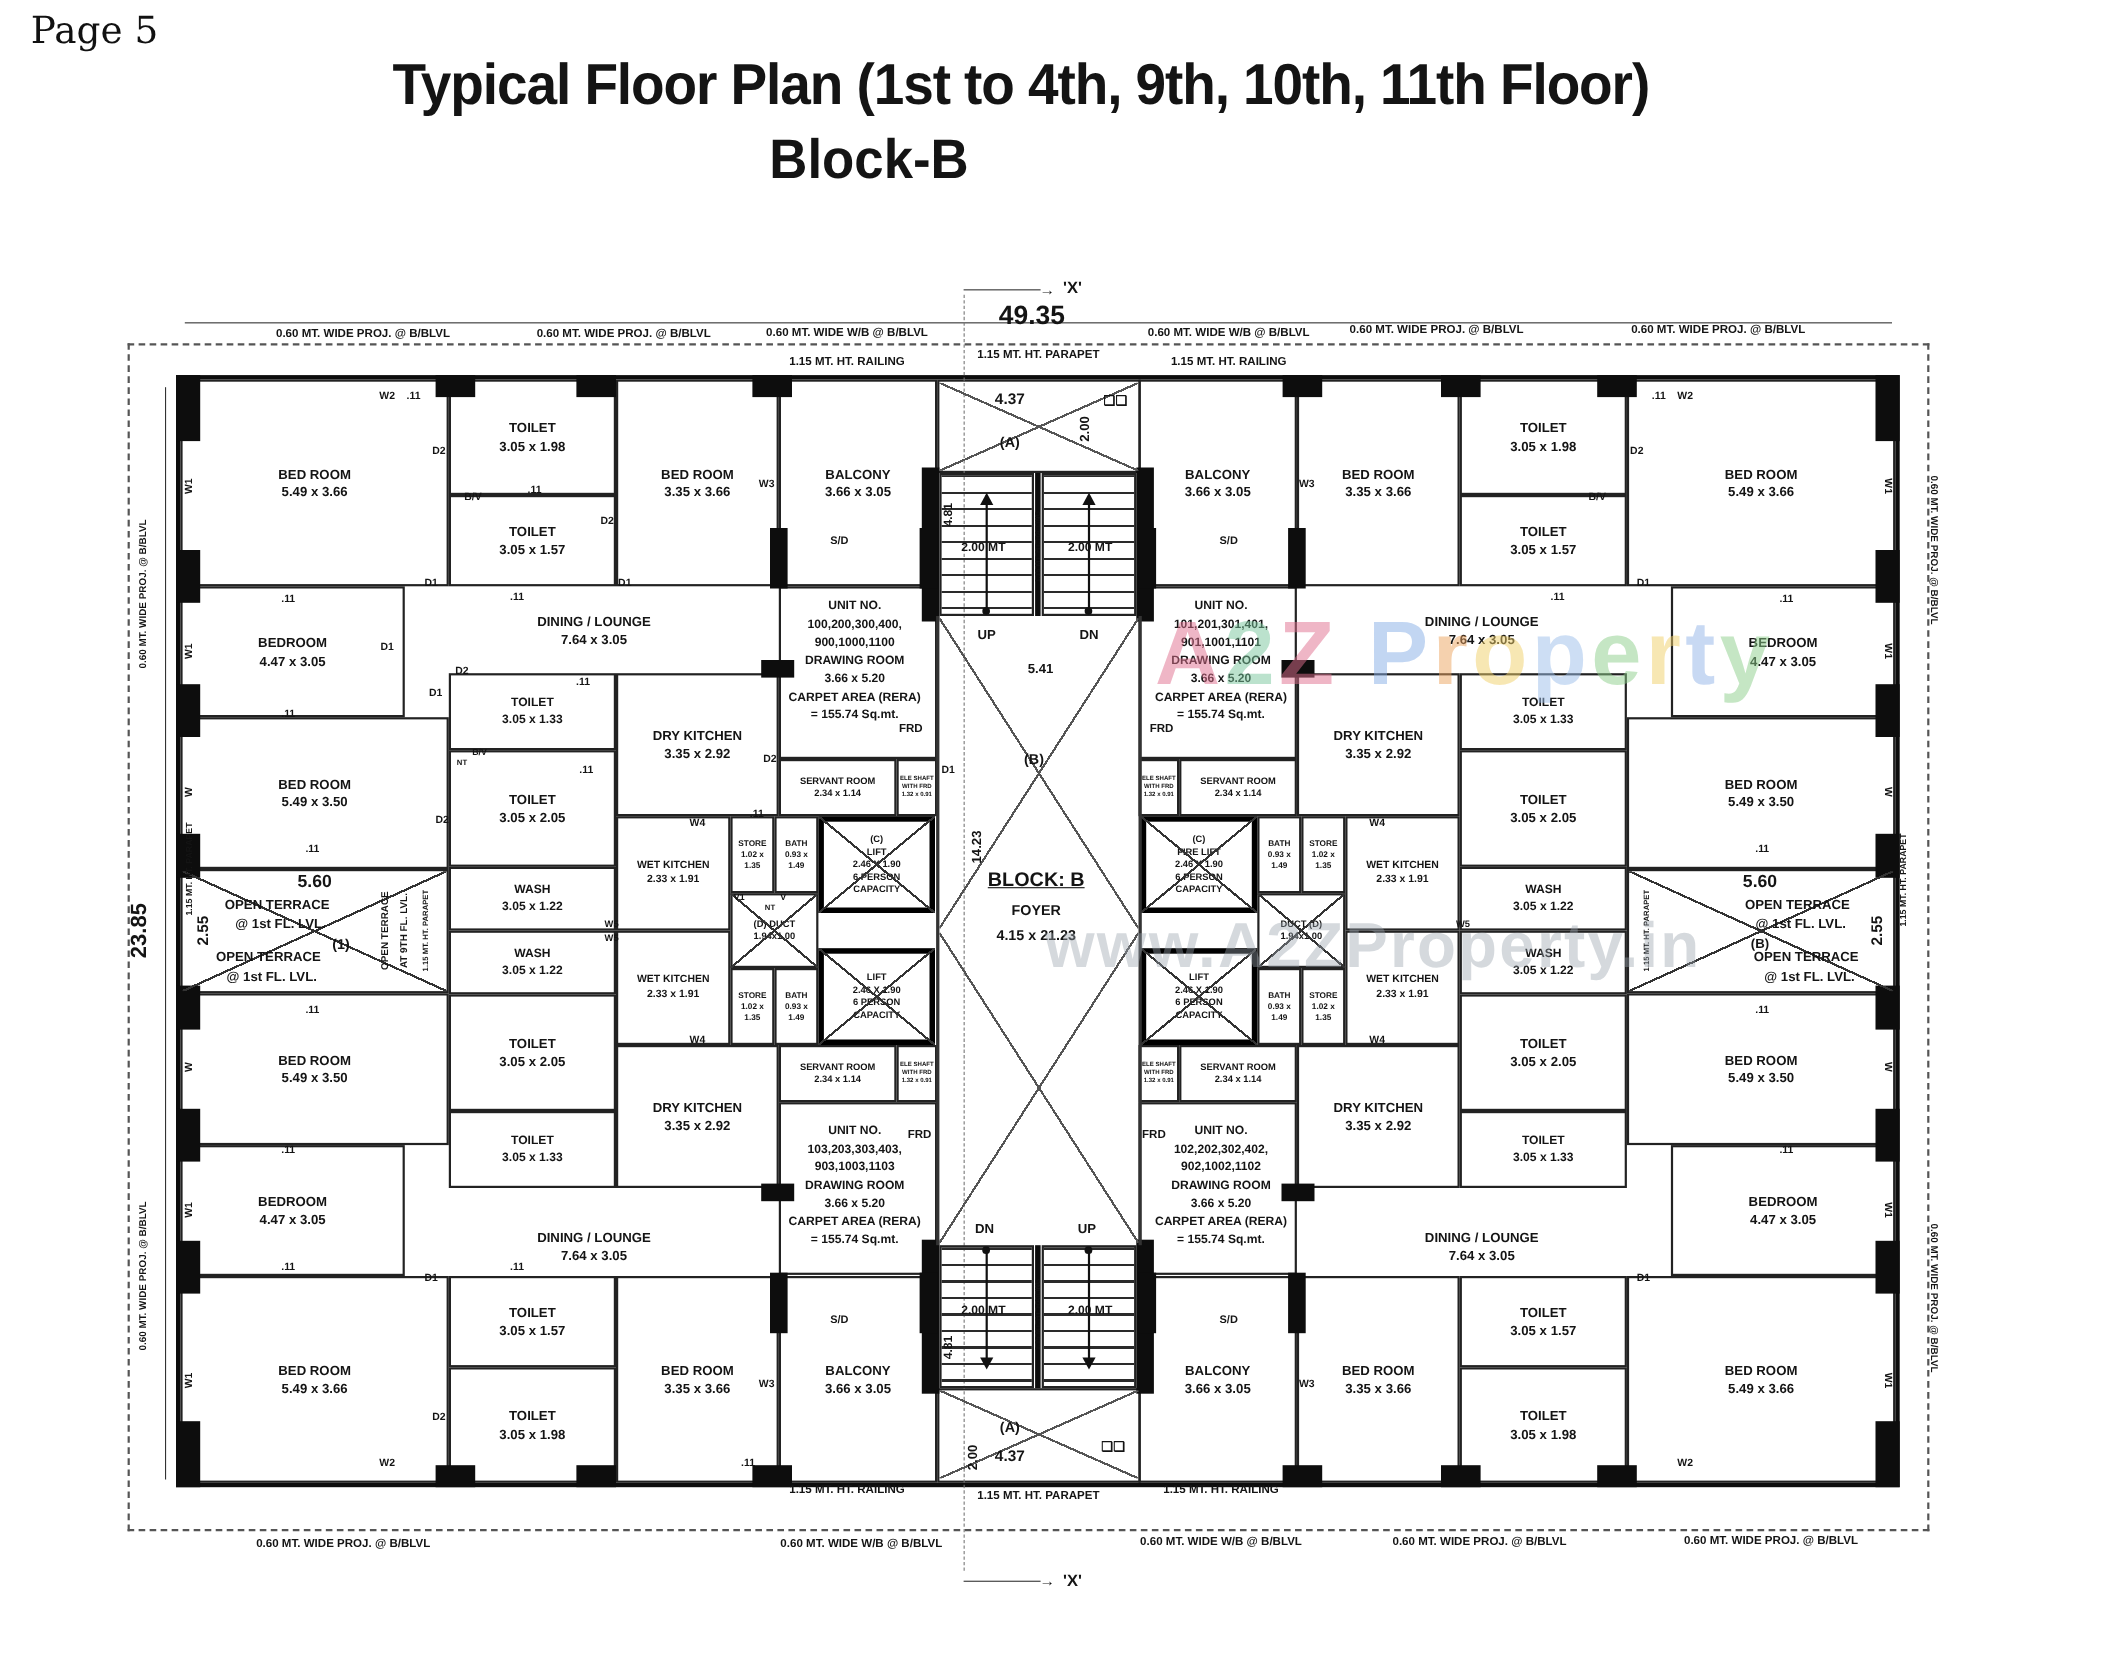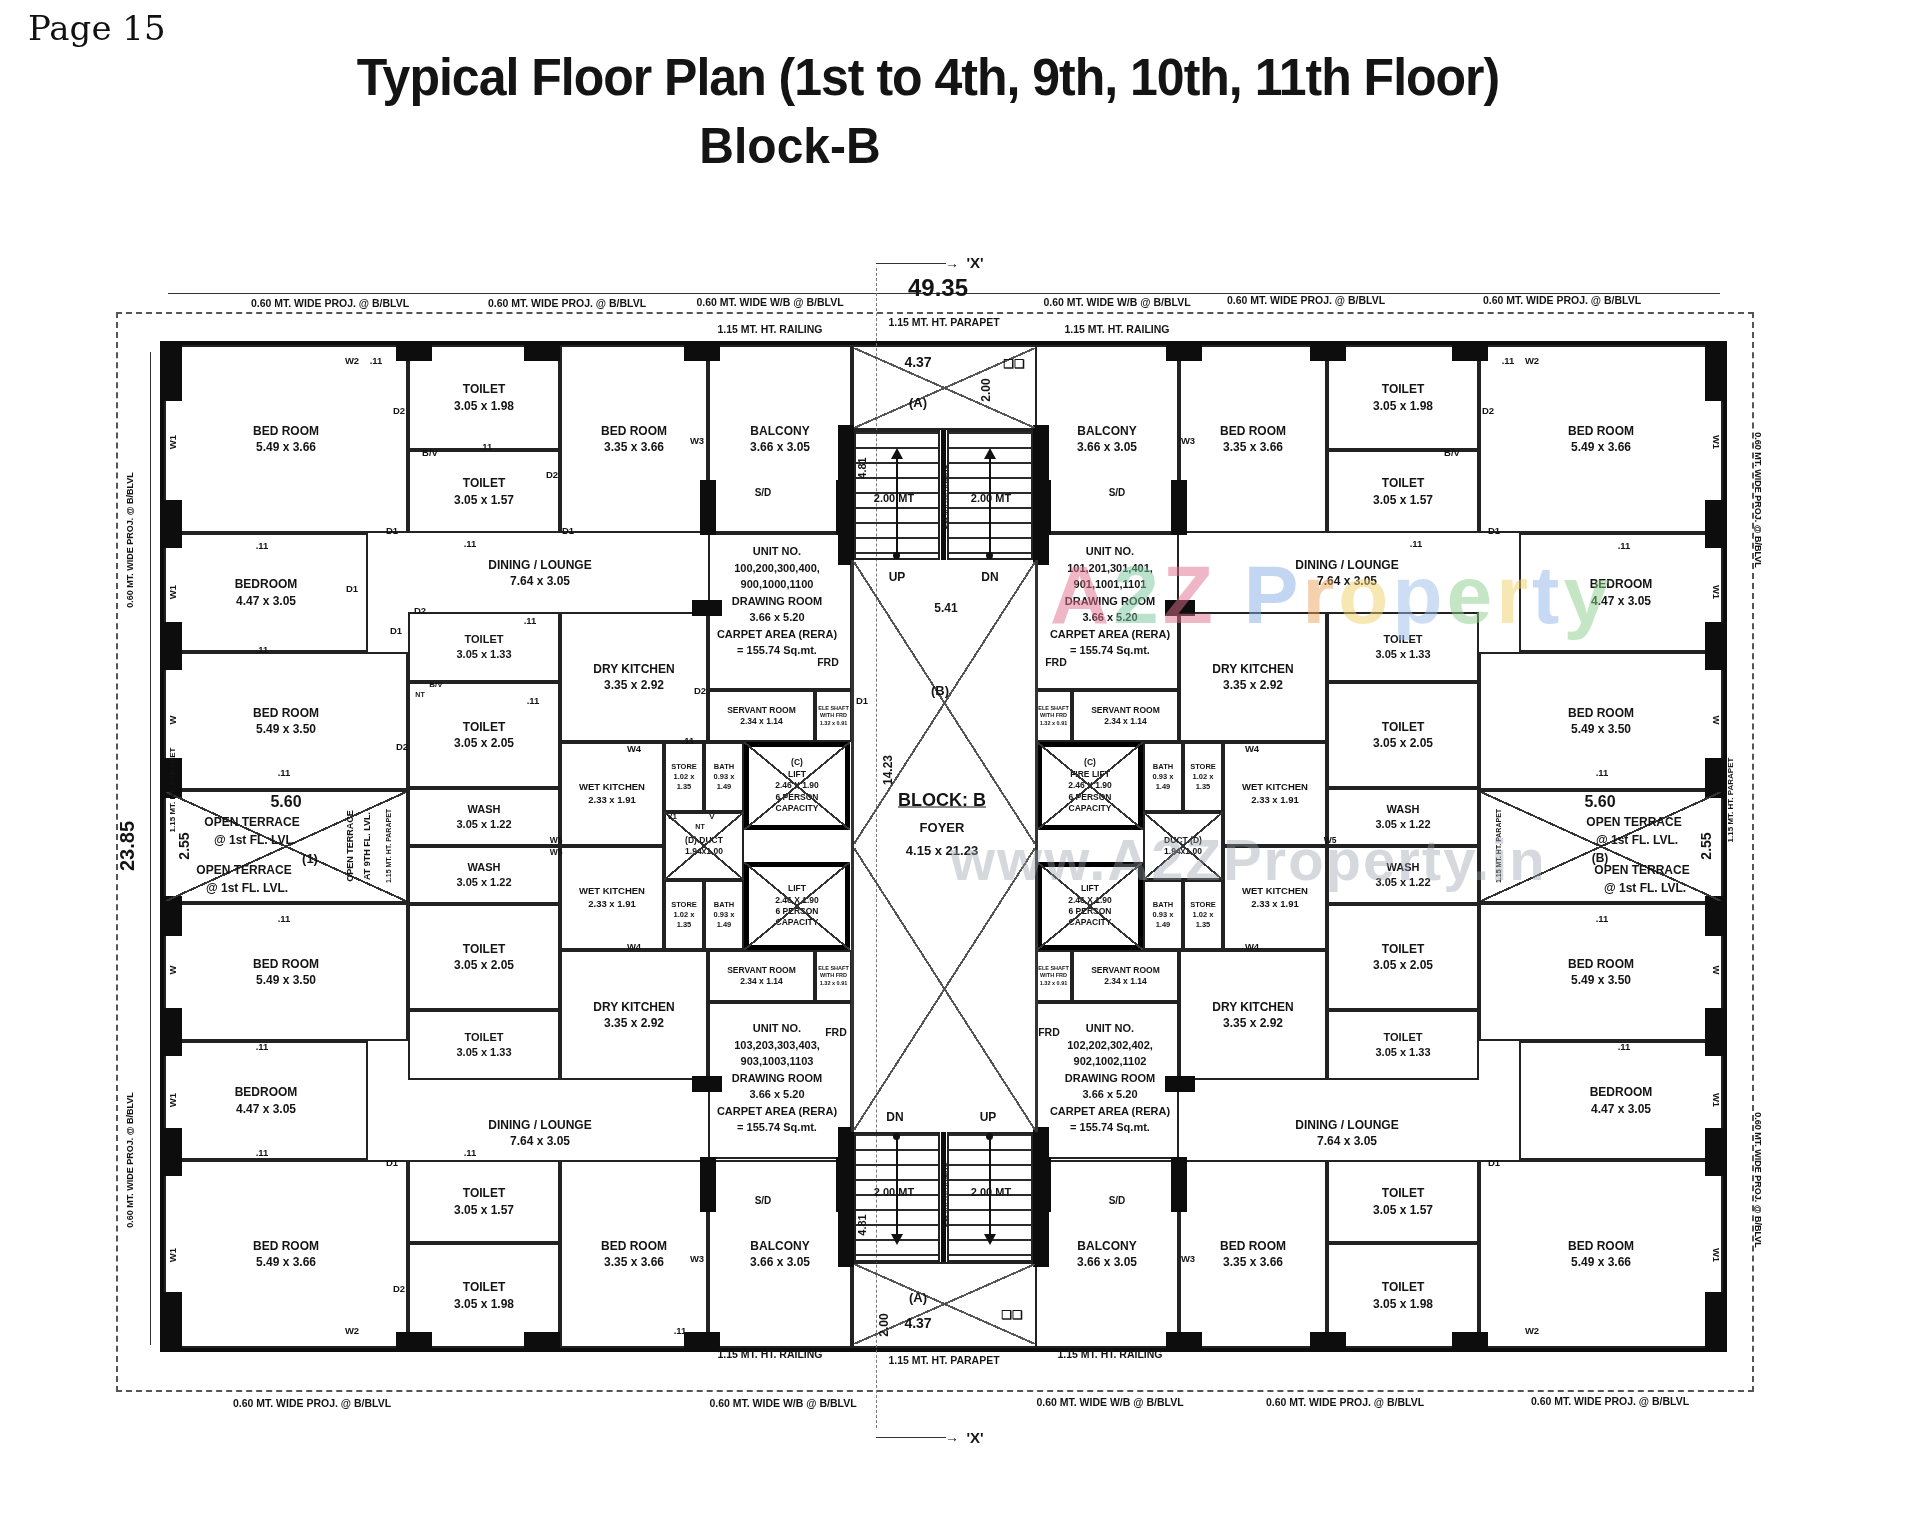--- a/index.html
+++ b/index.html
@@ -31,21 +31,21 @@
   .outline{position:absolute;border:4px solid #0d0d0d;box-sizing:border-box;}
   .dashedrect{position:absolute;border:2px dashed #555;box-sizing:border-box;}
   #wm1{position:absolute;left:1050px;top:548px;font-size:82px;font-weight:800;
        letter-spacing:4px;opacity:.5;white-space:nowrap;}
   #wm2{position:absolute;left:950px;top:826px;font-size:58px;font-weight:700;
        letter-spacing:2px;color:#98a2ac;opacity:.4;white-space:nowrap;}
 </style>
 </head>
 <body>
 
-<div id="page-label">Page 15</div>
+<div id="page-label">Page 5</div>
 <div id="title1">Typical Floor Plan (1st to 4th, 9th, 10th, 11th Floor)</div>
 <div id="title2">Block-B</div>
 <div id="plan">
     <div class="dashedrect" style="position: absolute; left: 116px; top: 312px; width: 1638px; height: 1080px;"></div>
     <div class="outline" style="position: absolute; left: 160px; top: 341px; width: 1567px; height: 1011px;"></div>
     <div class="room" style="position: absolute; left: 164px; top: 345px; width: 244px; height: 188px;">
       <div class="rl">BED ROOM</div>
       <div class="rl">5.49 x 3.66</div>
     </div>
     <div class="room" style="position: absolute; left: 408px; top: 345px; width: 152px; height: 105px;">

